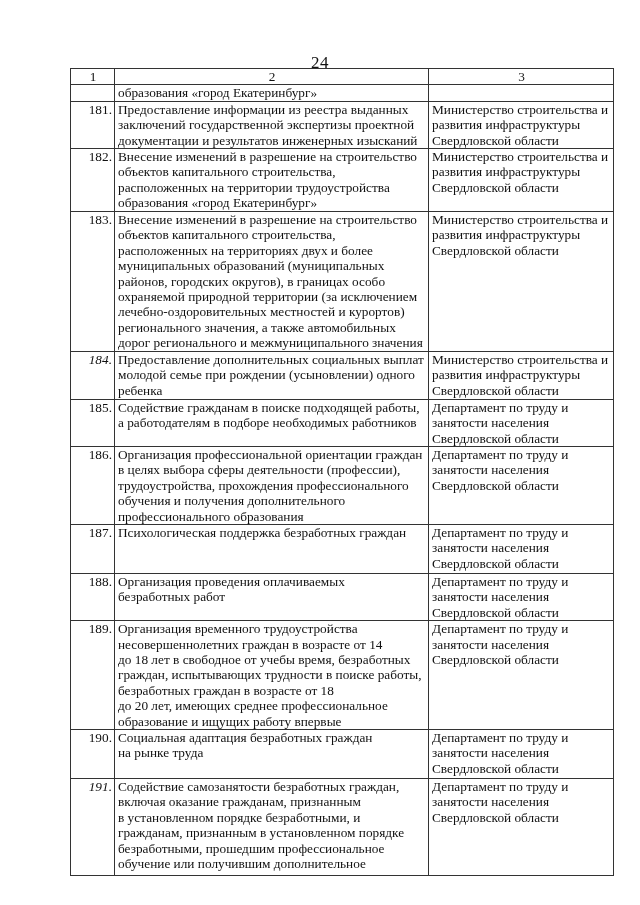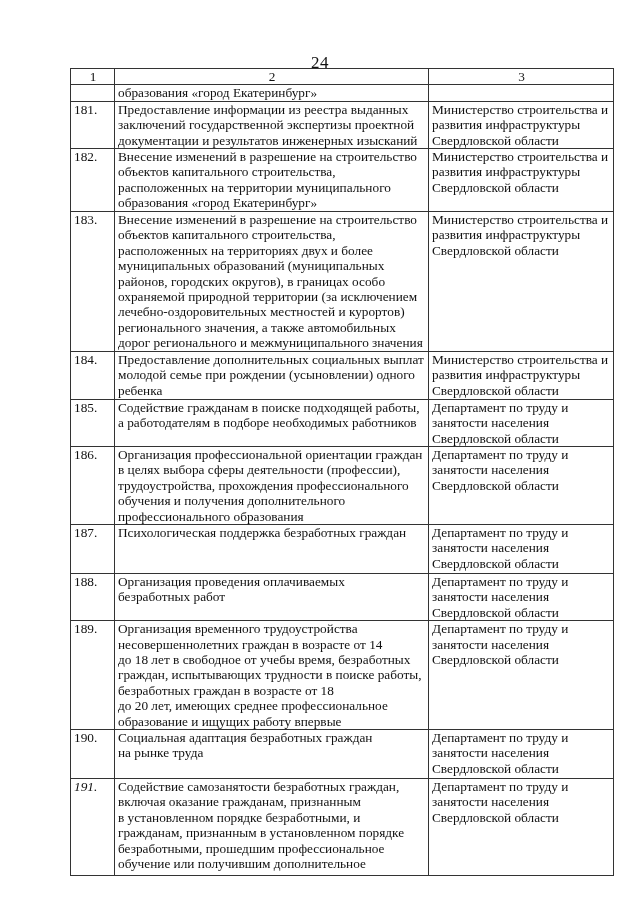--- a/index.html
+++ b/index.html
@@ -4,21 +4,21 @@
 <style>
   html, body { margin: 0; padding: 0; background: #ffffff; }
   body { width: 640px; height: 905px; position: relative; overflow: hidden;
          font-family: "Liberation Serif", "DejaVu Serif", serif; color: #111; }
   .page-num { position: absolute; top: 40px; left: 0; width: 640px; text-align: center;
               font-size: 17px; letter-spacing: 0.5px; margin-top: 13px; }
   table { position: absolute; top: 68px; left: 70px; width: 543px; border-collapse: collapse;
           table-layout: fixed; font-size: 13.3px; line-height: 15.4px; }
   td { border: 1.3px solid #333; vertical-align: top; padding: 0 2px 0 3px; overflow: hidden; }
   col.c1 { width: 44px; } col.c2 { width: 314px; } col.c3 { width: 185px; }
-  td.num { text-align: left; }
+  td.num { text-align: right; }
   tr.hdr td { text-align: center; height: 14px; }
   .line { display: block; white-space: nowrap; }
   tr.cont td { height: 14px; }
 </style>
 </head>
 <body>
 
 <div class="page-num">24</div>
 
 <table>
@@ -51,21 +51,21 @@
           <span class="line">Министерство строительства и</span>
           <span class="line">развития инфраструктуры</span>
           <span class="line">Свердловской области</span>
         </td>
       </tr>
       <tr>
         <td class="num" style="height: 62px; margin-left: 32px;">182.</td>
         <td>
           <span class="line">Внесение изменений в разрешение на строительство</span>
           <span class="line">объектов капитального строительства,</span>
-          <span class="line">расположенных на территории муниципального</span>
+          <span class="line">расположенных на территории трудоустройства</span>
           <span class="line">образования «город Екатеринбург»</span>
         </td>
         <td>
           <span class="line">Министерство строительства и</span>
           <span class="line">развития инфраструктуры</span>
           <span class="line">Свердловской области</span>
         </td>
       </tr>
       <tr>
         <td class="num" style="height: 136px; margin-left: 13px;">183.</td>
@@ -80,21 +80,21 @@
           <span class="line">регионального значения, а также автомобильных</span>
           <span class="line">дорог регионального и межмуниципального значения</span>
         </td>
         <td>
           <span class="line">Министерство строительства и</span>
           <span class="line">развития инфраструктуры</span>
           <span class="line">Свердловской области</span>
         </td>
       </tr>
       <tr>
-        <td class="num" style="height: 47px;">184.</td>
+        <td class="num" style="height: 47px; font-style: italic;">184.</td>
         <td>
           <span class="line">Предоставление дополнительных социальных выплат</span>
           <span class="line">молодой семье при рождении (усыновлении) одного</span>
           <span class="line">ребенка</span>
         </td>
         <td>
           <span class="line">Министерство строительства и</span>
           <span class="line">развития инфраструктуры</span>
           <span class="line">Свердловской области</span>
         </td>

